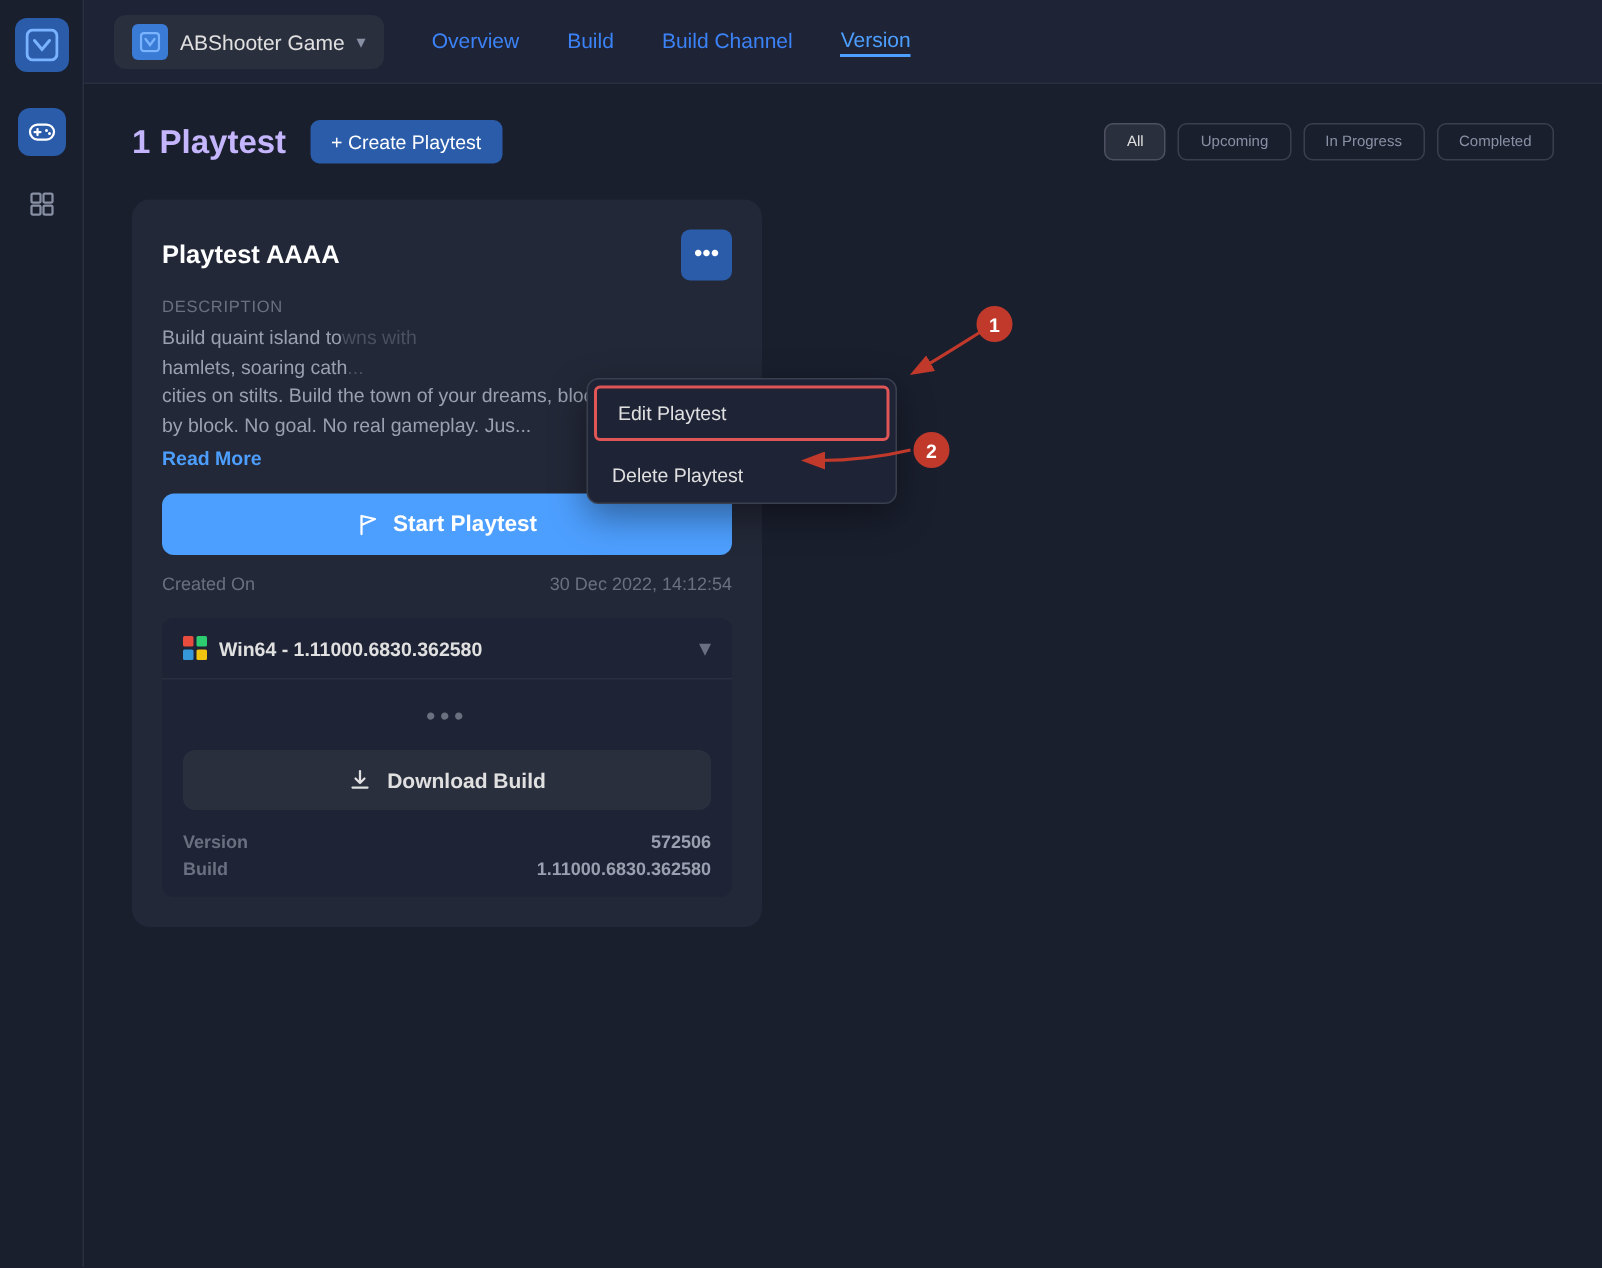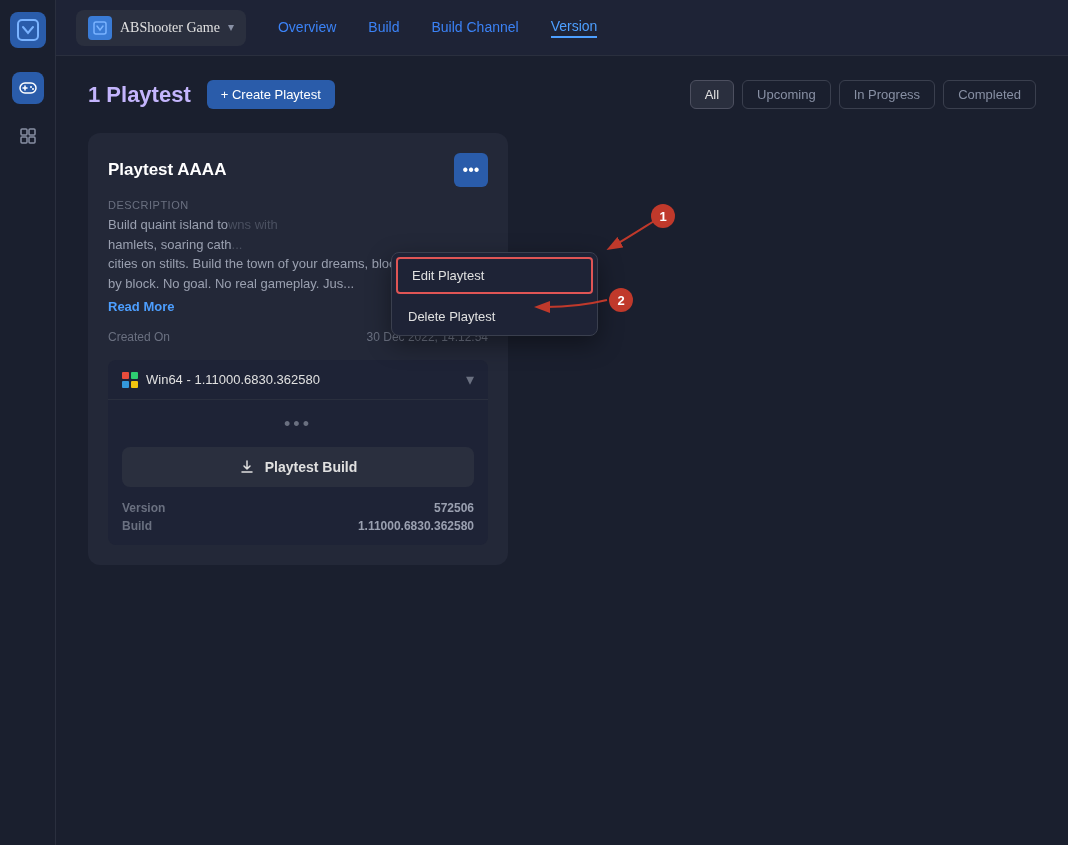--- a/index.html
+++ b/index.html
@@ -67,21 +67,20 @@
     }
     .project-selector {
       display: flex;
       align-items: center;
       gap: 8px;
       background: #2a2f3e;
       border-radius: 8px;
       padding: 6px 12px;
       cursor: pointer;
       margin-right: 32px;
-      font-family: Liberation Serif, serif;
     }
     .project-icon {
       width: 24px;
       height: 24px;
       background: #3a7bd5;
       border-radius: 4px;
       display: flex;
       align-items: center;
       justify-content: center;
       font-size: 12px;
@@ -148,21 +147,21 @@
     .filter-buttons {
       display: flex;
       gap: 8px;
     }
     .filter-btn {
       background: transparent;
       color: #8890a4;
       border: 1px solid #3a3f4e;
       border-radius: 6px;
       padding: 6px 14px;
-      font-size: 13px;
+      font-size: 10px;
       cursor: pointer;
     }
     .filter-btn.active {
       background: #2a2f3e;
       color: #e0e0e0;
       border-color: #4d5060;
     }
 
     
     .playtest-card {
@@ -255,21 +254,21 @@
       justify-content: space-between;
       padding: 10px 14px;
       cursor: pointer;
       border-bottom: 1px solid #2a2f3e;
     }
     .build-header-left {
       display: flex;
       align-items: center;
       gap: 8px;
       font-size: 13px;
-      font-weight: 400;
+      font-weight: 700;
       color: #e0e0e0;
     }
     .windows-icon {
       display: grid;
       grid-template-columns: 1fr 1fr;
       gap: 2px;
       width: 16px;
       height: 16px;
     }
     .win-sq { border-radius: 1px; }
@@ -444,20 +443,26 @@
       </div>
 
       <div class="desc-label">Description</div>
       <div class="desc-text">
         Build quaint island to<span style="color:#4a5060">wns with</span><br>
         hamlets, soaring cath<span style="color:#4a5060">...</span><br>
         cities on stilts. Build <span style="color:#9aa0b0">the town of your dreams, block<br>by block. No goal. No real gameplay. Jus...</span>
       </div>
       <span class="read-more">Read More</span>
 
+      <button class="start-btn">
+        <svg width="16" height="16" viewBox="0 0 16 16" fill="currentColor">
+          <path d="M3 2 L3 14 M3 2 L12 4 L3 8" stroke="white" stroke-width="1.5" fill="none" stroke-linecap="round" stroke-linejoin="round"></path>
+        </svg>
+        <span>Start Playtest</span>
+      </button>
 
       <div class="created-on-row">
         <span>Created On</span>
         <span>30 Dec 2022, 14:12:54</span>
       </div>
 
       
       <div class="build-panel">
         <div class="build-header">
           <div class="build-header-left">
@@ -471,21 +476,21 @@
           </div>
           <span style="color:#6a7080;">▾</span>
         </div>
         <div class="build-body">
           <div class="dots-row">•••</div>
           <button class="download-btn">
             <svg width="16" height="16" viewBox="0 0 16 16" fill="none">
               <path d="M8 2 L8 10 M5 7 L8 10 L11 7" stroke="#e0e0e0" stroke-width="1.5" stroke-linecap="round" stroke-linejoin="round"></path>
               <path d="M3 13 L13 13" stroke="#e0e0e0" stroke-width="1.5" stroke-linecap="round"></path>
             </svg>
-            <span>Playtest Build</span>
+            <span>Download Build</span>
           </button>
           <div class="build-info-row">
             <span>Version</span>
             <span class="build-info-value">572506</span>
           </div>
           <div class="build-info-row">
             <span>Build</span>
             <span class="build-info-value">1.11000.6830.362580</span>
           </div>
         </div>

